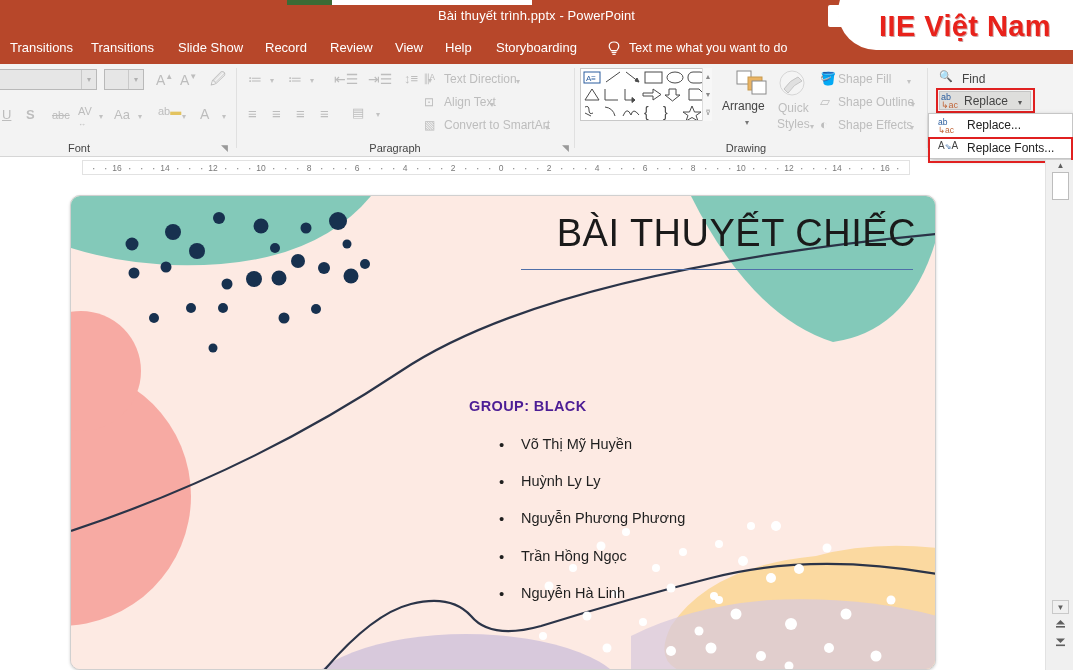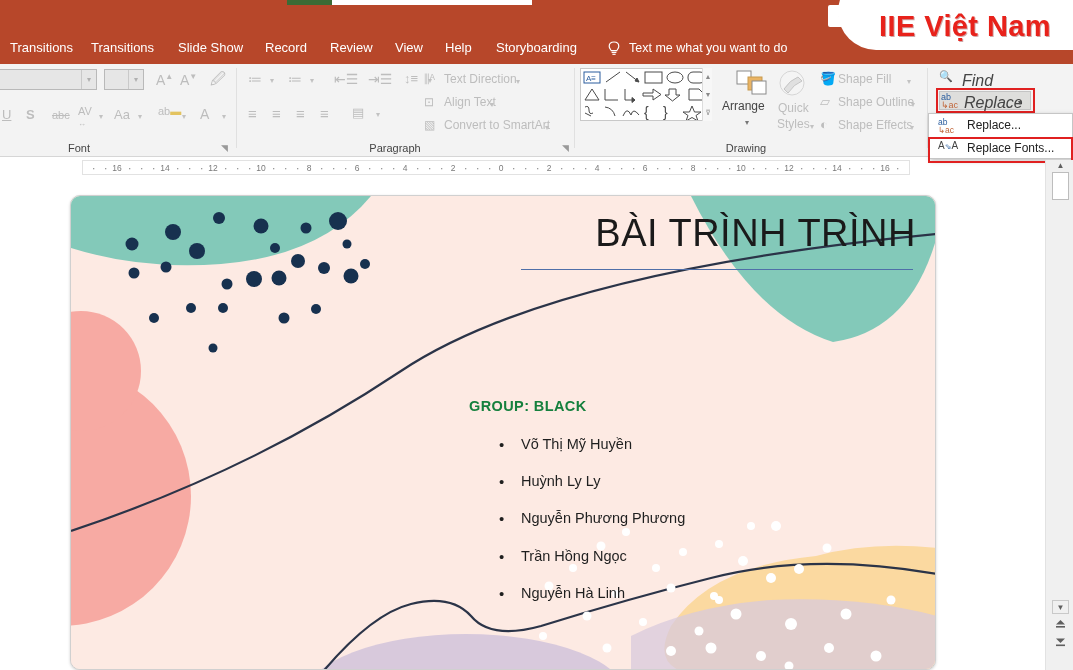--- a/index.html
+++ b/index.html
@@ -98,21 +98,21 @@
     position:absolute; left:702px; top:68px; width:10px; height:53px;
     background:#f7f7f7; border-left:1px solid #dcdcdc;
   }
   .shapescroll div{
     position:absolute; left:0; width:10px; height:17px; font-size:7px;
     color:#8a8a8a; text-align:center; line-height:17px;
   }
 
   
   .editbtn{
-    position:absolute; font-size:16px; color:#444; white-space:nowrap;font-style:italic;
+    position:absolute; font-size:12px; color:#444; white-space:nowrap;
   }
   .hl-box{
     position:absolute; border:2px solid #e02020;
   }
   .replace-btn{
     position:absolute; left:939px; top:91px; width:92px; height:19px;
     background:#dededc; border:1px solid #c4c4c4;
   }
 
   
@@ -156,21 +156,21 @@
     position:absolute; left:450px; top:73px; width:392px; height:1px;
     background:#4f6fa8;
   }
   .s-sub{
     position:absolute; left:450px; top:80px; width:392px;
     text-align:center; font-size:17px; color:#4d8fe0; font-style:italic;
     white-space:nowrap;
   }
   .s-group{
     position:absolute; left:398px; top:202px; font-size:14.5px;
-    font-weight:bold; color:#15803d; letter-spacing:.4px;
+    font-weight:bold; color:#4c1d95; letter-spacing:.4px;
   }
   .s-li{
     position:absolute; left:428px; font-size:14.5px; color:#1f1f1f;
     white-space:nowrap;
   }
   .s-bul{
     position:absolute; left:428px; color:#1f1f1f; font-size:15px;
   }
 
   
@@ -210,20 +210,21 @@
     letter-spacing:.4px; white-space:nowrap;
     text-shadow:1px 1px 0 rgba(120,0,0,.35);
   }
 </style>
 </head>
 <body>
 
 <div class="titlebar">
   <div class="qat-bar"></div>
   <div class="qat-bar2"></div>
+  <div class="title-text">Bài thuyết trình.pptx  -  PowerPoint</div>
   <div class="signin">Sign in</div>
 </div>
 
 <div class="tabsbar">
   <div class="tab" style="left:10px">Transitions</div>
   <div class="tab" style="left:91px">Transitions</div>
   <div class="tab" style="left:178px">Slide Show</div>
   <div class="tab" style="left:265px">Record</div>
   <div class="tab" style="left:330px">Review</div>
   <div class="tab" style="left:395px">View</div>
@@ -560,21 +561,21 @@
           <circle cx="572" cy="426" r="4"></circle>
             <circle cx="628" cy="435" r="4.5"></circle>
           <circle cx="472" cy="440" r="4"></circle>
             <circle cx="536" cy="452" r="4.5"></circle>
           <circle cx="680" cy="330" r="4"></circle>
             <circle cx="756" cy="352" r="4.5"></circle>
         </g>
       </svg>
     </div>
 
-    <div class="s-title">BÀI TRÌNH TRÌNH</div>
+    <div class="s-title">BÀI THUYẾT CHIẾC</div>
     <div class="s-rule"></div>
     <div class="s-group">GROUP: BLACK</div>
 
     <div class="s-bul" style="top:240px">•</div>
     <div class="s-li" style="top:240px; left:450px">Võ Thị Mỹ Huyền</div>
 
     <div class="s-bul" style="top:277px">•</div>
     <div class="s-li" style="top:277px; left:450px">Huỳnh Ly Ly</div>
 
     <div class="s-bul" style="top:314px">•</div>

